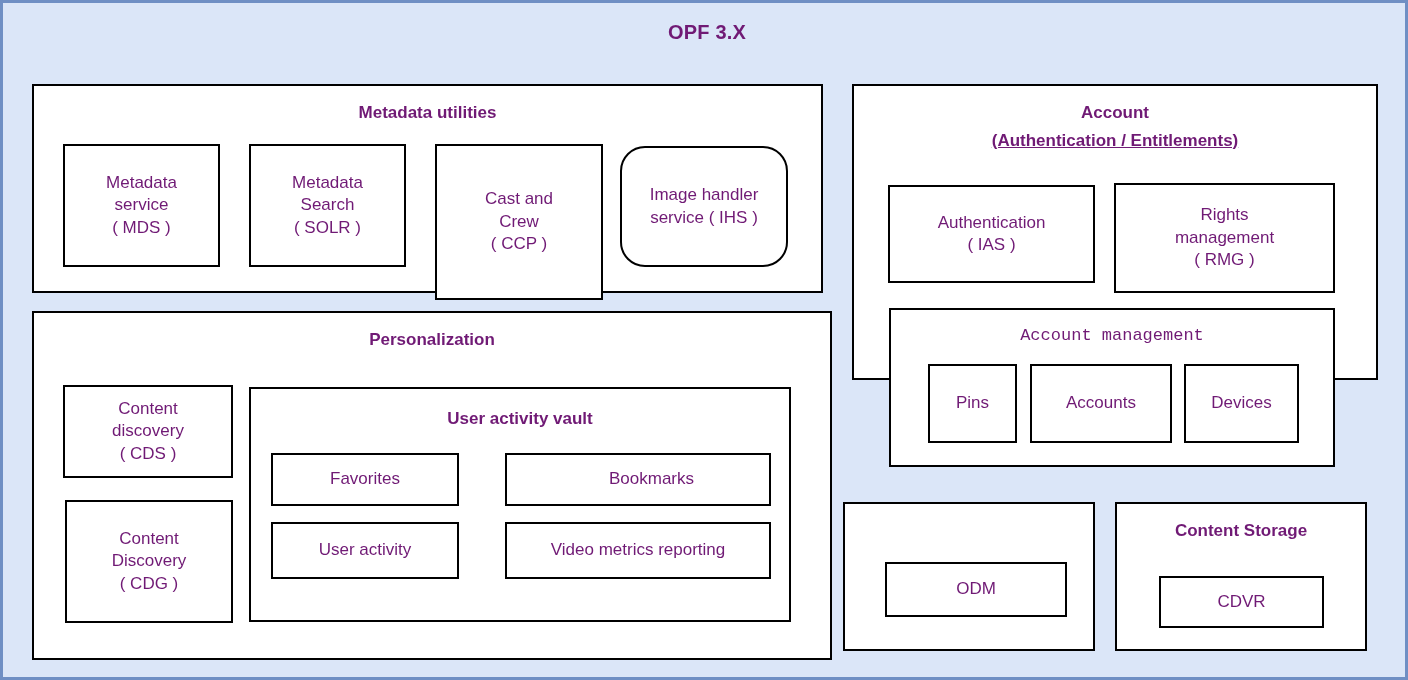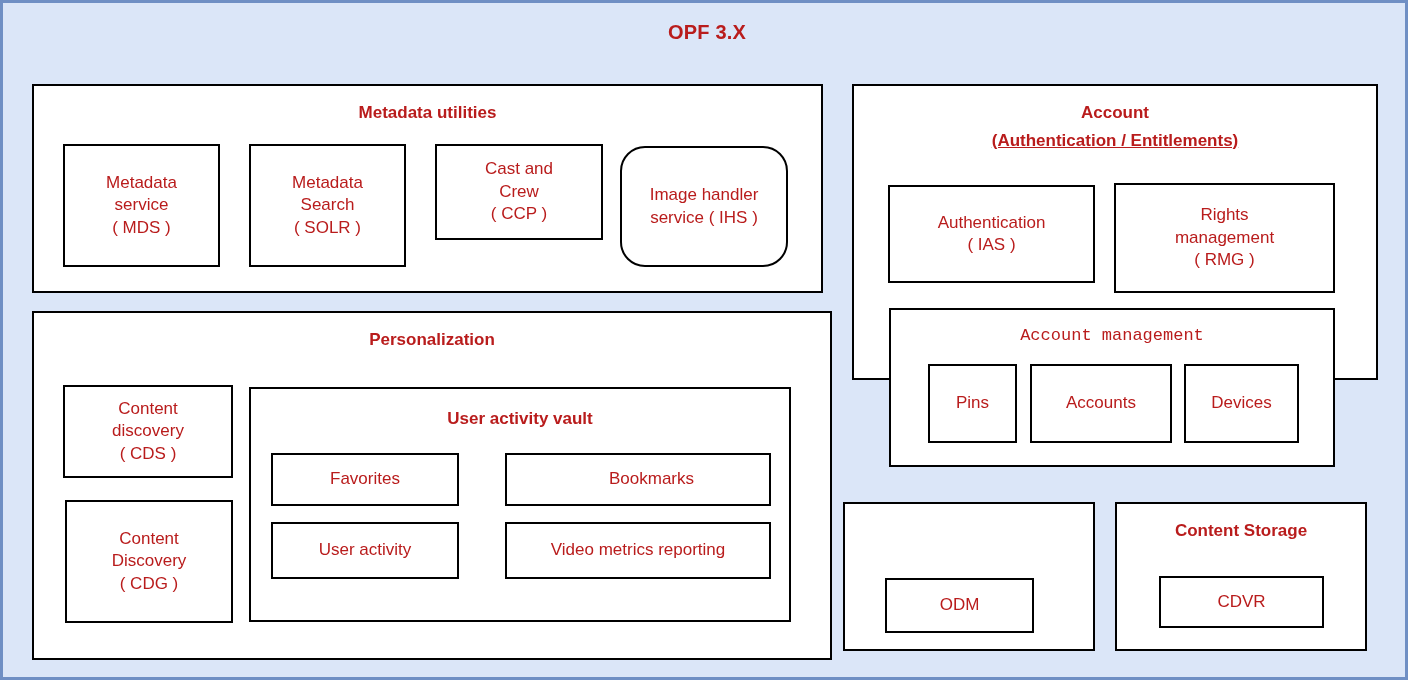--- a/index.html
+++ b/index.html
@@ -8,21 +8,21 @@
     background: #ffffff;
   }
   #canvas {
     position: relative;
     width: 1408px;
     height: 680px;
     background: #dbe6f8;
     border: 3px solid #6f8fc4;
     box-sizing: border-box;
     font-family: "Liberation Sans", sans-serif;
-    color: #b91c1c;
+    color: #701a75;
     overflow: hidden;
   }
   .title {
     position: absolute;
     left: 0;
     top: 18px;
     width: 1408px;
     text-align: center;
     font-size: 20px;
     font-weight: bold;
@@ -69,21 +69,21 @@
     <div class="group-title" style="top:17px;">Metadata utilities</div>
 
     <div class="leaf" style="left:29px; top:58px; width:157px; height:123px;">Metadata
 service
 ( MDS )</div>
 
     <div class="leaf" style="left:215px; top:58px; width:157px; height:123px;">Metadata
 Search
 ( SOLR )</div>
 
-    <div class="leaf" style="left:401px; top:58px; width:168px; height:96px;">Cast and
+    <div class="leaf" style="left:401px; top:58px; width:168px; height:156px;">Cast and
 Crew
 ( CCP )</div>
 
     <div class="leaf" style="left:586px; top:60px; width:168px; height:121px;border-radius:25px;">Image handler
 service ( IHS )</div>
   </div>
 
   <div class="box" style="left:29px; top:308px; width:800px; height:349px;">
     <div class="group-title" style="top:17px;">Personalization</div>
 
@@ -125,21 +125,21 @@
       <div class="leaf" style="left:37px; top:54px; width:89px; height:79px;">Pins</div>
 
       <div class="leaf" style="left:139px; top:54px; width:142px; height:79px;">Accounts</div>
 
       <div class="leaf" style="left:293px; top:54px; width:115px; height:79px;">Devices</div>
     </div>
   </div>
 
   <div class="box" style="left:840px; top:499px; width:252px; height:149px;">
 
-    <div class="leaf" style="left:40px; top:74px; width:149px; height:55px;">ODM</div>
+    <div class="leaf" style="left:40px; top:58px; width:182px; height:55px;">ODM</div>
   </div>
 
   <div class="box" style="left:1112px; top:499px; width:252px; height:149px;">
     <div class="group-title" style="top:17px;">Content Storage</div>
 
     <div class="leaf" style="left:42px; top:72px; width:165px; height:52px;">CDVR</div>
   </div>
 
 </div>
 

